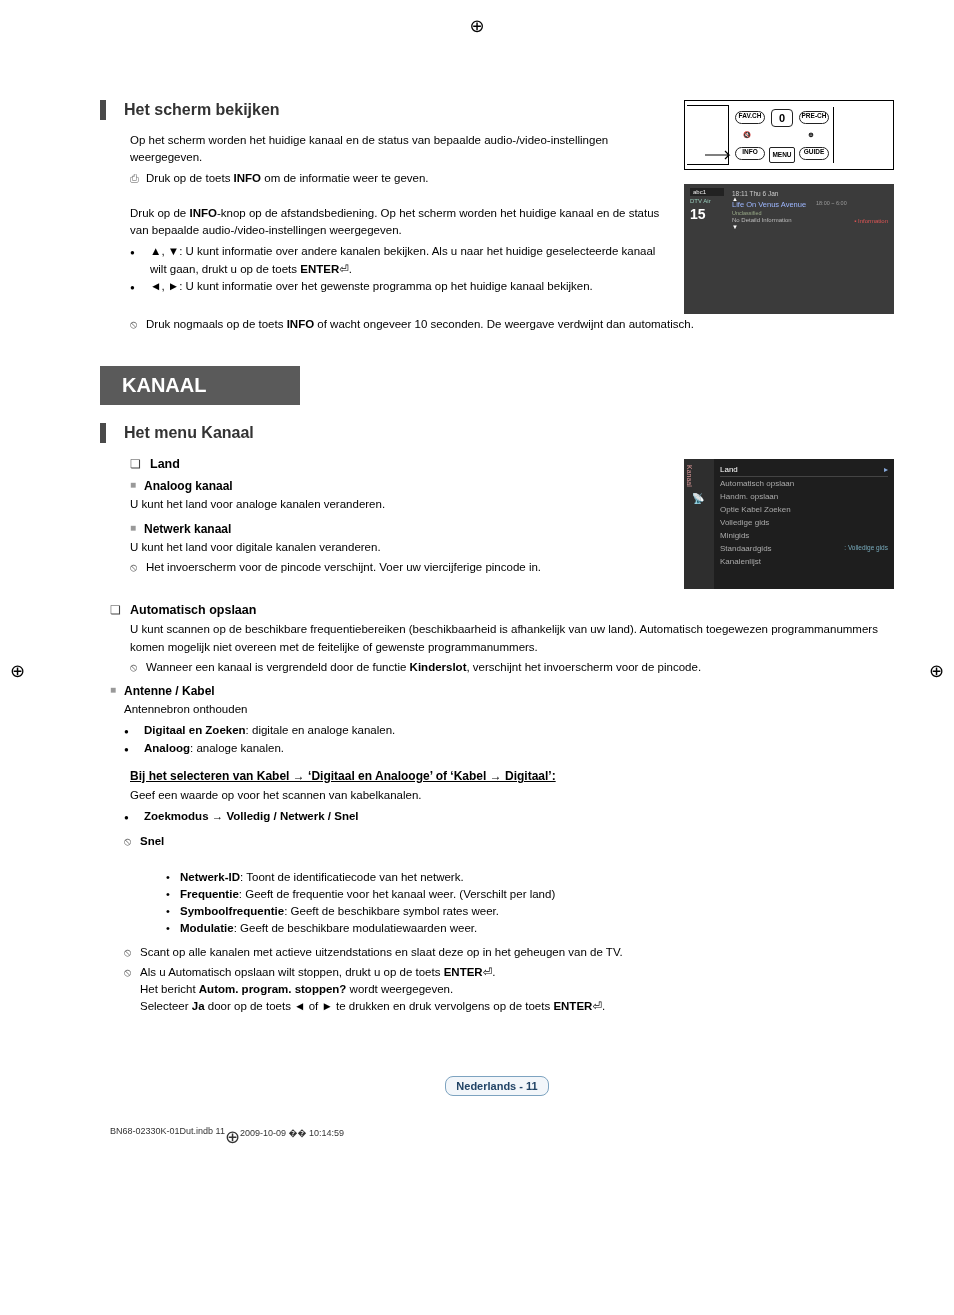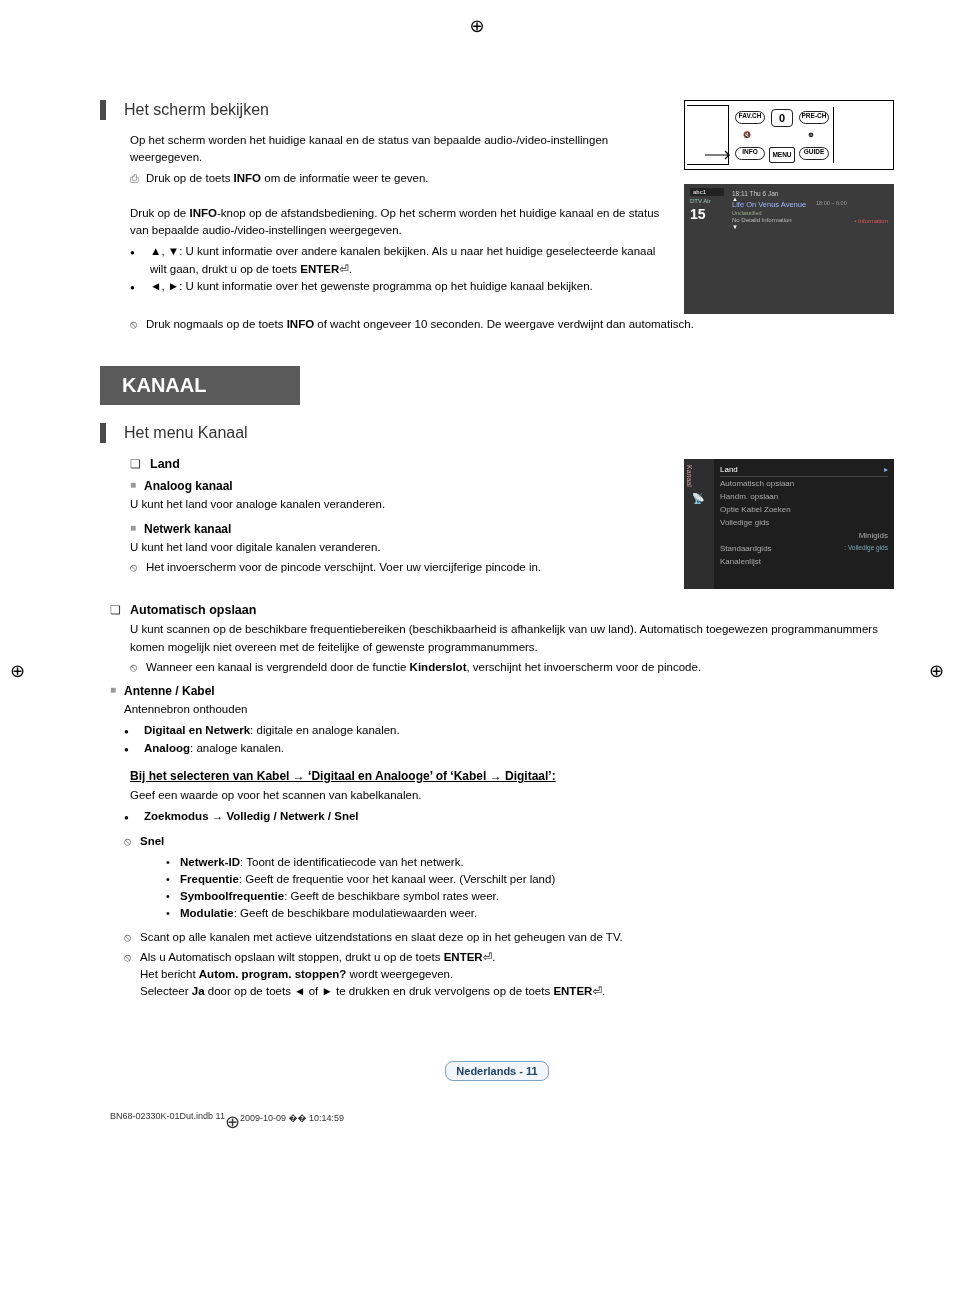--- a/index.html
+++ b/index.html
@@ -34,21 +34,21 @@
     margin-bottom: 12px;
   }
   .section-bar .tab {
     width: 6px;
     height: 20px;
     background: #4a4a4a;
     margin-right: 18px;
   }
   .section-bar .title {
     font-size: 16px;
-    font-weight: normal;
+    font-weight: bold;
     color: #333;
   }
   .body-col {
     margin-left: 30px;
   }
   .paragraph {
     font-size: 11.5px;
     line-height: 1.5;
     margin: 3px 0;
   }
@@ -137,21 +137,21 @@
     position: relative;
     color: #ccc;
     font-size: 8px;
   }
   .underline {
     text-decoration: underline;
     font-weight: bold;
     font-size: 12px;
     margin: 12px 0 4px 0;
   }
-  .dot-list { margin: 3px 0 3px 26px; padding: 0; }
+  .dot-list { margin: 18px 0 3px 26px; padding: 0; }
   .dot-list li {
     list-style: none;
     display: flex;
     font-size: 11.5px;
     line-height: 1.5;
   }
   .dot-list li .bu { width: 14px; flex-shrink: 0; }
   .dot-list li .bu::before { content: "•"; font-size: 11px; }
   .pagenum {
     text-align: center;
@@ -273,21 +273,21 @@
       </div>
       <div style="position:absolute;left:36px;top:6px;right:6px;">
         <div style="display:flex;justify-content:space-between;border-bottom:1px solid #444;padding-bottom:2px;">
           <span style="color:#fff;">Land</span>
           <span style="color:#8ad;">▸</span>
         </div>
         <div style="padding:2px 0;color:#aaa;">Automatisch opslaan</div>
         <div style="padding:2px 0;color:#aaa;">Handm. opslaan</div>
         <div style="padding:2px 0;color:#aaa;">Optie Kabel Zoeken</div>
         <div style="padding:2px 0;color:#aaa;">Volledige gids</div>
-        <div style="padding:2px 0;color:#aaa;text-align:right;">Minigids</div>
+        <div style="padding:2px 0;color:#aaa;">Minigids</div>
         <div style="display:flex;justify-content:space-between;padding:2px 0;color:#aaa;">
           <span>Standaardgids</span>
           <span style="color:#7ab;font-size:6.5px;">: <span>Volledige gids</span></span>
         </div>
         <div style="padding:2px 0;color:#aaa;">Kanalenlijst</div>
       </div>
     </div>
   </div>
 
   <div class="body-col">
@@ -328,21 +328,21 @@
     </div>
 
     <div class="sub-sq" style="margin-left:-20px;">
       <span class="sq">■</span>
       <span class="sqtext">Antenne / Kabel</span>
     </div>
     <div class="paragraph" style="margin-left:-6px;">Antennebron onthouden</div>
     <ul class="bullet-list" style="margin-left:-6px;">
       <li>
           <span class="bu"></span>
-          <span><b>Digitaal en Netwerk</b><span>: digitale en analoge kanalen.</span></span>
+          <span><b>Digitaal en Zoeken</b><span>: digitale en analoge kanalen.</span></span>
         </li>
       <li>
           <span class="bu"></span>
           <span><b>Analoog</b><span>: analoge kanalen.</span></span>
         </li>
     </ul>
 
     <div class="underline">Bij het selecteren van Kabel → ‘Digitaal en Analooge’ of ‘Kabel → Digitaal’:</div>
     <div class="paragraph">Geef een waarde op voor het scannen van kabelkanalen.</div>
     <ul class="bullet-list" style="margin-left:-6px;">

